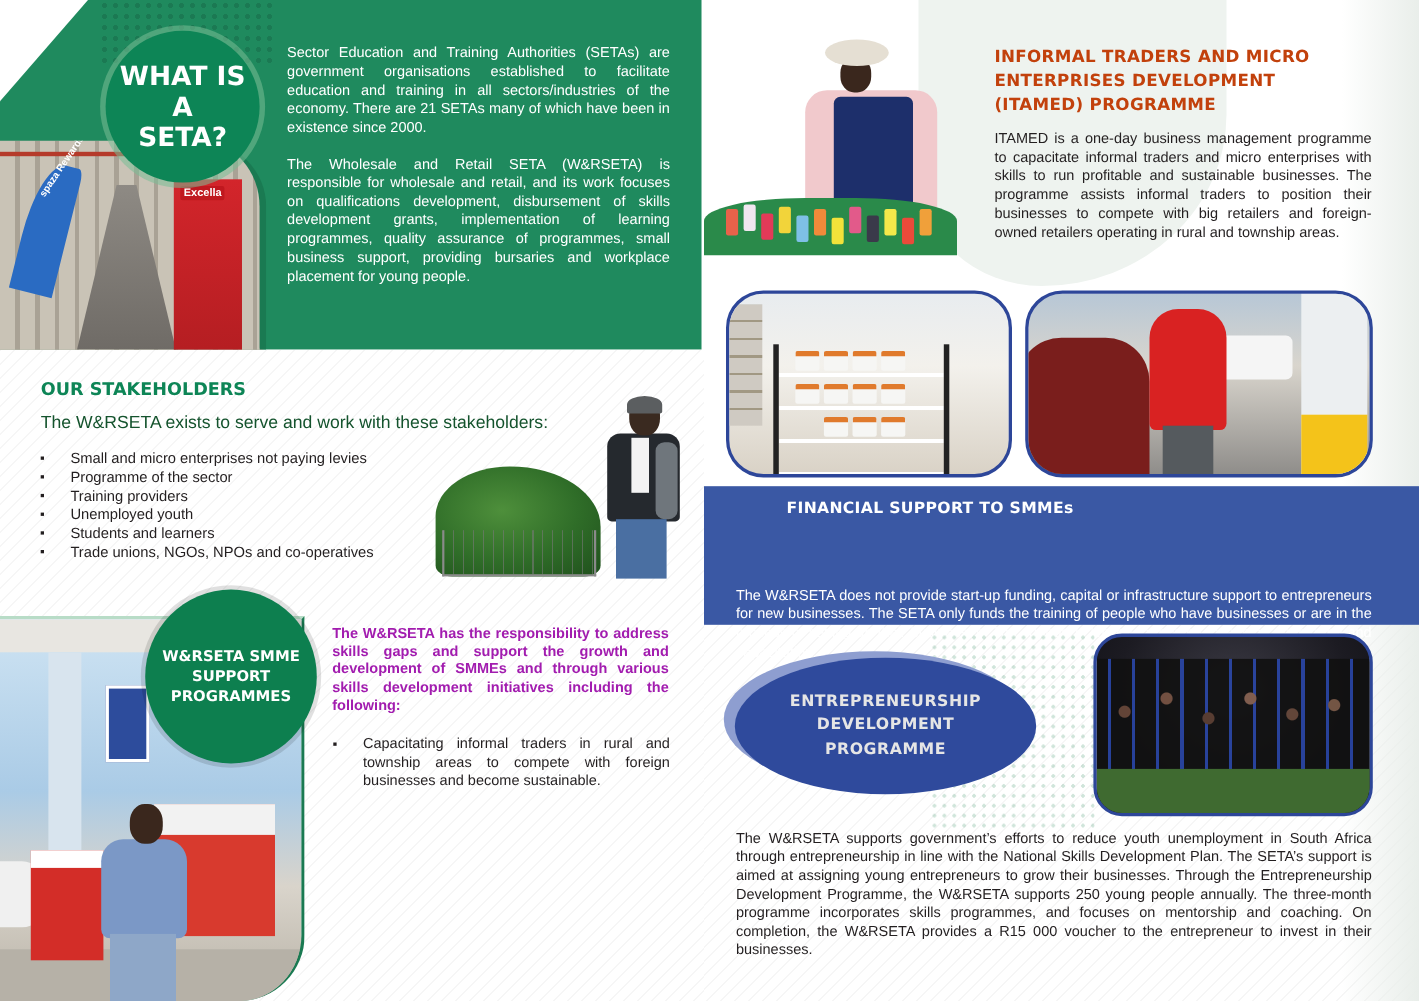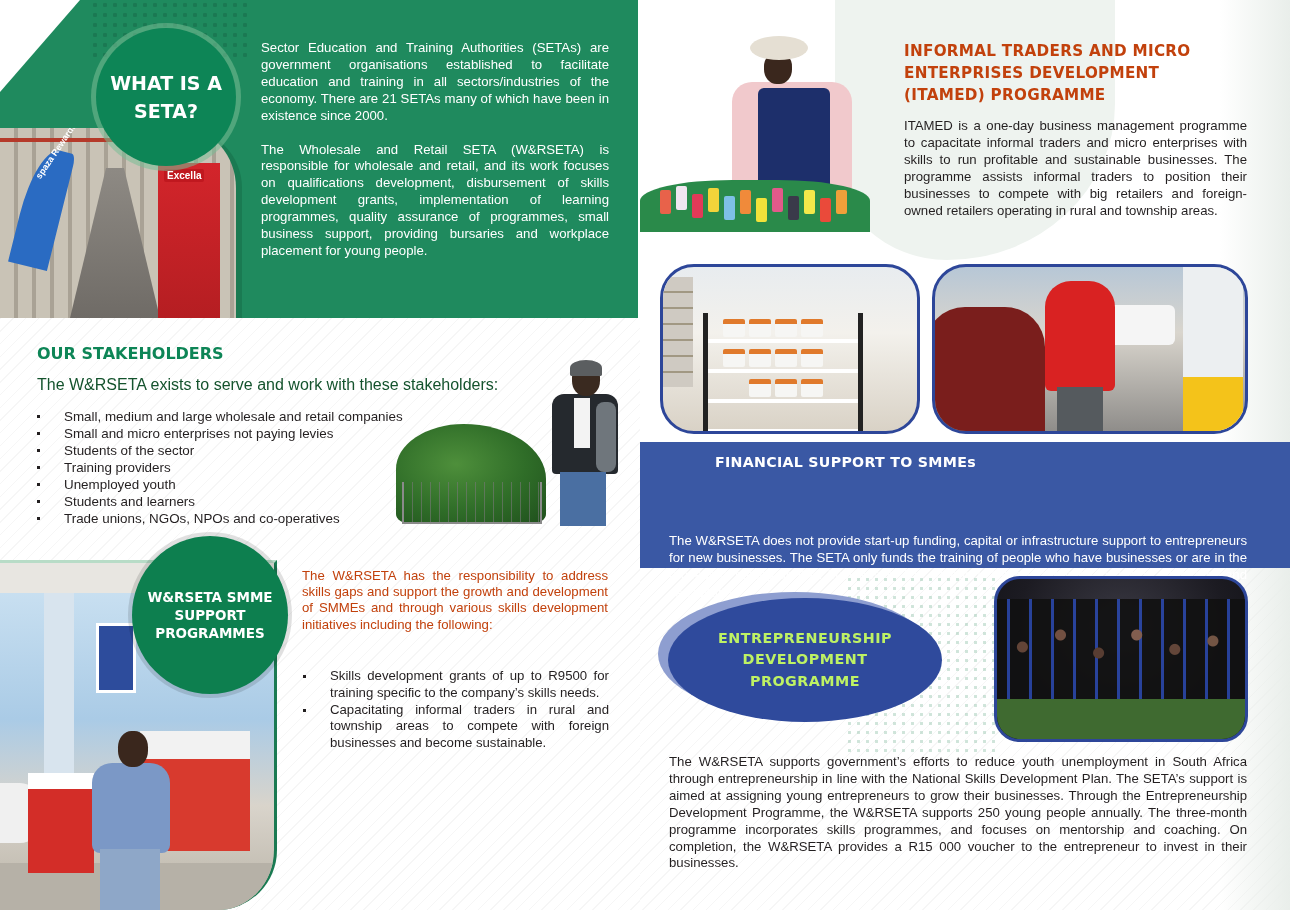--- a/index.html
+++ b/index.html
@@ -66,21 +66,21 @@
     position: absolute; left: 0; top: 10px; width: 242px; height: 4px; background: #b53a2a;
   }
   .circle {
     position: absolute; border-radius: 50%;
     display: flex; align-items: center; justify-content: center; text-align: center;
     color: #fff; font-weight: bold; font-family: "DejaVu Sans", sans-serif;
   }
   .circle-what {
     left: 96px; top: 28px; width: 140px; height: 138px;
     background: #0d8556; box-shadow: 0 0 0 5px rgba(120,190,150,0.55);
-    font-size: 19px; line-height: 28px;
+    font-size: 24px; line-height: 28px;
   }
   .seta-text {
     position: absolute; left: 261px; top: 40px; width: 348px;
     color: #fff; font-size: 13.2px; line-height: 16.9px; text-align: justify;
   }
   .seta-text p + p { margin-top: 17px; }
 
   
   .stake-title {
     position: absolute; left: 37px; top: 344px;
@@ -150,21 +150,21 @@
   .smme-photo .woman-legs { position: absolute; left: 100px; top: 286px; width: 60px; height: 70px; background: #8ea7c8; }
   .smme-photo .ground { position: absolute; left: 0; top: 300px; width: 277px; height: 50px; background: #b6b1a7; }
 
   .circle-smme {
     left: 132px; top: 536px; width: 156px; height: 158px;
     background: #0d7f4f; box-shadow: 0 0 0 4px rgba(0,0,0,0.12);
     font-size: 13.5px; line-height: 18px; padding: 0 6px;
   }
   .smme-lead {
     position: absolute; left: 302px; top: 568px; width: 306px;
-    font-size: 13.2px; line-height: 16.2px; font-weight: normal; color: #c2410c; text-align: justify;
+    font-size: 13.2px; line-height: 16.2px; font-weight: bold; color: #a21caf; text-align: justify;
   }
   .smme-list {
     position: absolute; left: 303px; top: 668px; width: 306px;
     font-size: 13.2px; line-height: 16.8px; text-align: justify;
   }
 
   
   .trader-photo { position: absolute; left: 640px; top: 30px; width: 240px; height: 202px; }
   .trader-photo .table {
     position: absolute; left: 0; top: 150px; width: 230px; height: 52px;
@@ -232,21 +232,21 @@
   .dot-grid {
     position: absolute; left: 845px; top: 575px; width: 150px; height: 180px;
     background-image: radial-gradient(rgba(120,180,150,0.35) 1.4px, transparent 1.8px);
     background-size: 9px 9px;
   }
   .ellipse-edp {
     position: absolute; left: 668px; top: 598px; width: 274px; height: 124px;
     border-radius: 50%; background: #2f4a9c;
     box-shadow: -10px -6px 0 0 #8e9ed0;
     display: flex; align-items: center; justify-content: center; text-align: center;
-    color: #bef264; font-weight: bold; font-family: "DejaVu Sans", sans-serif;
+    color: #e5e5e5; font-weight: bold; font-family: "DejaVu Sans", sans-serif;
     font-size: 14.3px; line-height: 21.5px; letter-spacing: 0.5px;
   }
   .grad-photo {
     left: 994px; top: 576px; width: 254px; height: 166px; border-radius: 26px;
     background: radial-gradient(ellipse at 50% 30%, #3b3a44 0%, #1c1b22 60%, #101015 100%);
   }
   .grad-photo .grass { position: absolute; left: 0; top: 120px; width: 254px; height: 46px; background: #3f6a30; }
   .grad-photo .crowd {
     position: absolute; left: 0; top: 20px; width: 254px; height: 120px;
     background:
@@ -295,23 +295,22 @@
   <div class="seta-text">
     <p>Sector Education and Training Authorities (SETAs) are government organisations established to facilitate education and training in all sectors/industries of the economy. There are 21 SETAs many of which have been in existence since 2000.</p>
     <p>The Wholesale and Retail SETA (W&amp;RSETA) is responsible for wholesale and retail, and its work focuses on qualifications development, disbursement of skills development grants, implementation of learning programmes, quality assurance of programmes, small business support, providing bursaries and workplace placement for young people.</p>
   </div>
 </section>
 
 <section>
   <h2 class="stake-title">OUR STAKEHOLDERS</h2>
   <p class="stake-intro">The W&amp;RSETA exists to serve and work with these stakeholders:</p>
   <ul class="bullets stake-list">
-    <li>Small, medium and large wholesale and retail companies</li>
     <li>Small and micro enterprises not paying levies</li>
-    <li>Students of the sector</li>
+    <li>Programme of the sector</li>
     <li>Training providers</li>
     <li>Unemployed youth</li>
     <li>Students and learners</li>
     <li>Trade unions, NGOs, NPOs and co-operatives</li>
   </ul>
   <div class="veg-photo">
     <div class="greens"></div>
     <div class="cart"></div>
     <div class="person">
       <div class="body"></div>
@@ -339,21 +338,20 @@
   </div>
   <div class="circle circle-smme">
     <div>
       <div>W&amp;RSETA SMME</div>
       <div>SUPPORT</div>
       <div>PROGRAMMES</div>
     </div>
   </div>
   <p class="smme-lead">The W&amp;RSETA has the responsibility to address skills gaps and support the growth and development of SMMEs and through various skills development initiatives including the following:</p>
   <ul class="bullets smme-list">
-    <li>Skills development grants of up to R9500 for training specific to the company’s skills needs.</li>
     <li>Capacitating informal traders in rural and township areas to compete with foreign businesses and become sustainable.</li>
   </ul>
 </section>
 
 <section>
   <div class="trader-photo">
     <div class="man-body"></div>
     <div class="apron"></div>
     <div class="man-head"></div>
     <div class="man-hat"></div>

